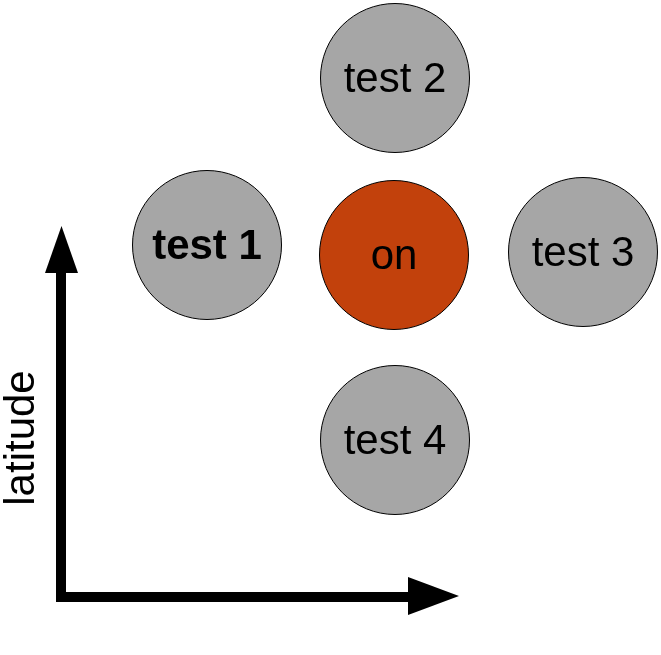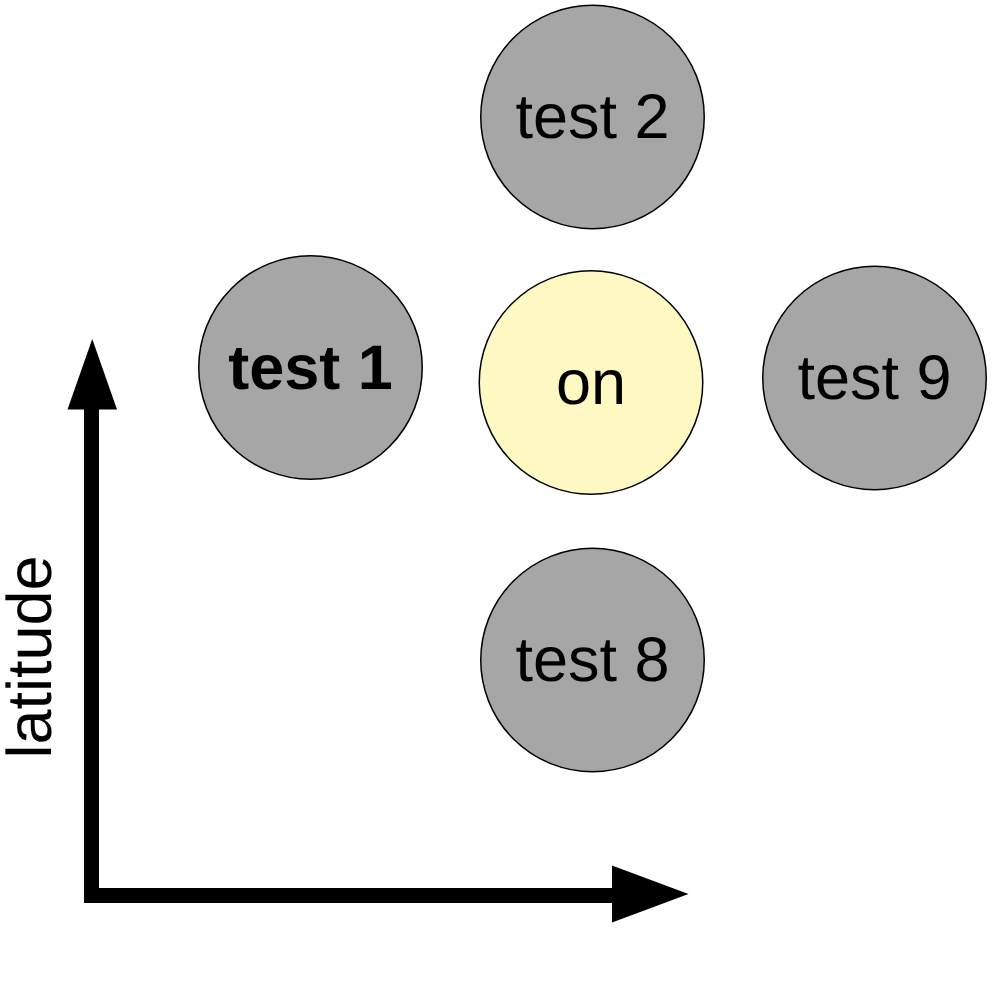--- a/index.html
+++ b/index.html
@@ -28,21 +28,21 @@
     border: 1.5px solid #000000;
     border-radius: 50%;
     display: flex;
     align-items: center;
     justify-content: center;
     font-size: 42px;
     color: #000000;
     white-space: nowrap;
   }
   .node.gray  { background: #a6a6a6; }
-  .node.white { background: #fef9c3; }
+  .node.white { background: #c2410c; }
 
   .node-test1 { left: 132px; top: 170px; font-weight: bold; }
   .node-test2 { left: 320px; top: 3px; }
   .node-on    { left: 319px; top: 180px; }
   .node-test3 { left: 508px; top: 177px; }
   .node-test4 { left: 320px; top: 365px; }
 
   .axis-label {
     position: absolute;
     font-size: 42px;
@@ -82,23 +82,23 @@
 
   <div class="node gray node-test2">
     <span>test 2</span>
   </div>
 
   <div class="node white node-on">
     <span>on</span>
   </div>
 
   <div class="node gray node-test3">
-    <span>test 9</span>
+    <span>test 3</span>
   </div>
 
   <div class="node gray node-test4">
-    <span>test 8</span>
+    <span>test 4</span>
   </div>
 
   <div class="axis-label axis-label-y">latitude</div>
 
 
 </div>
 
 </body></html>

